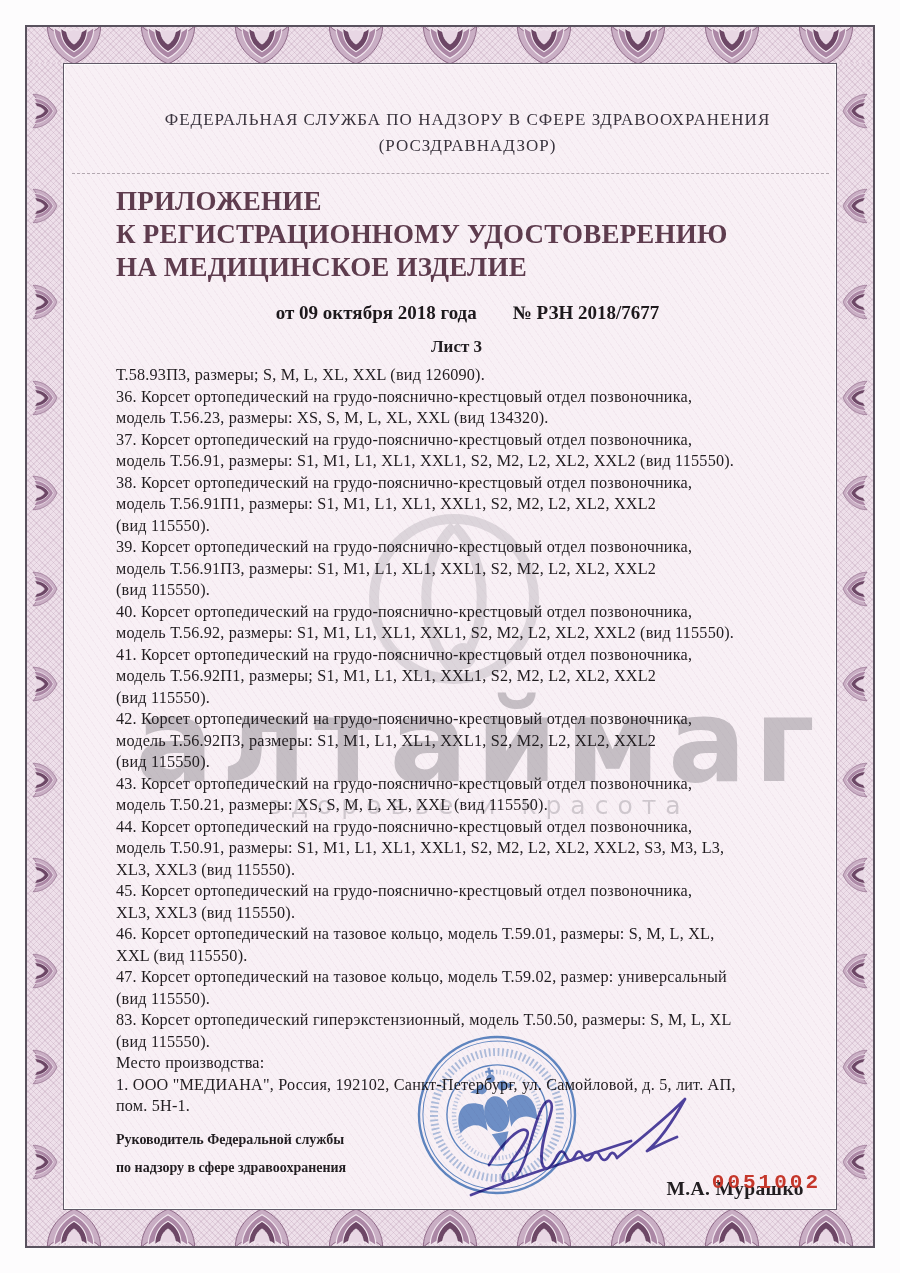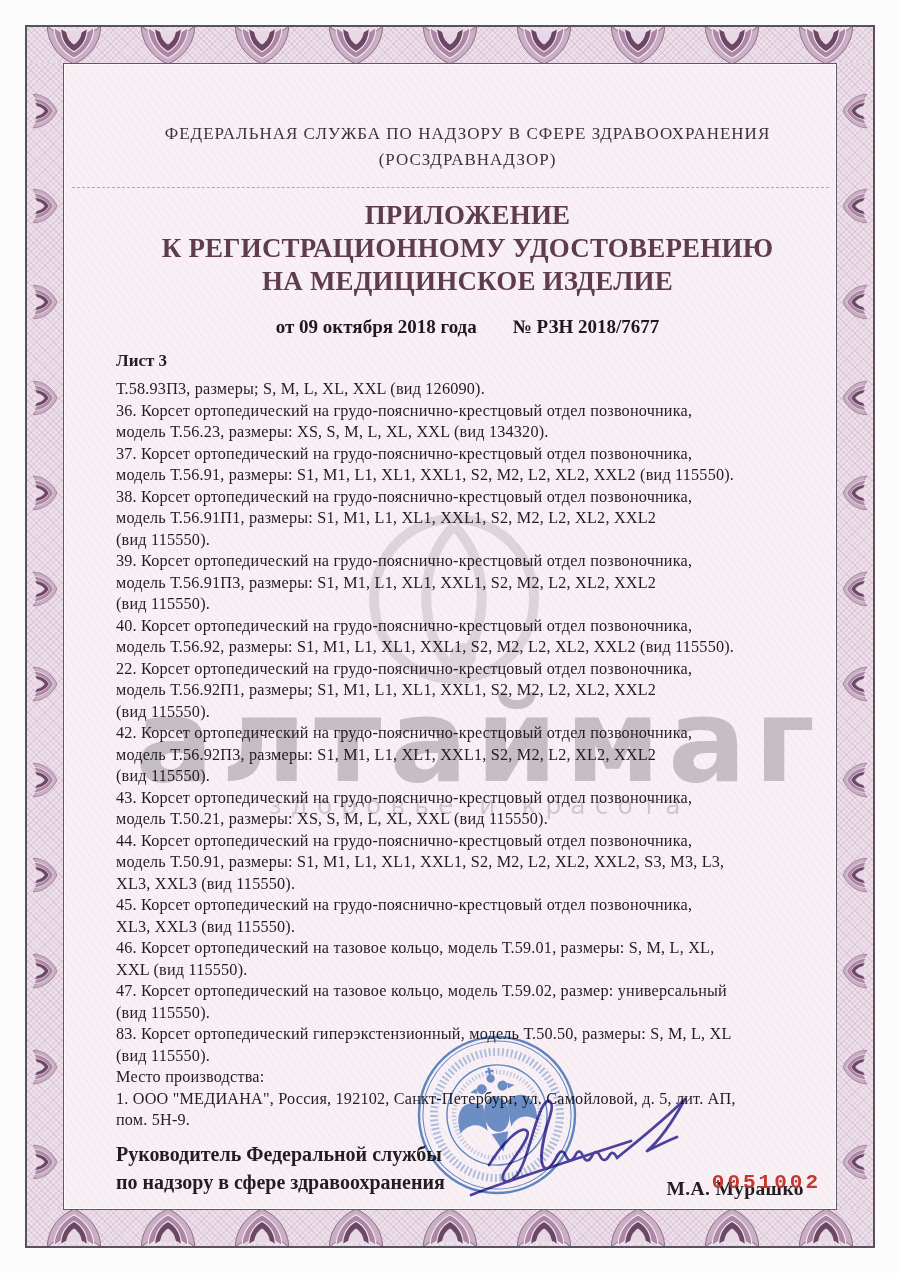--- a/index.html
+++ b/index.html
@@ -29,28 +29,28 @@
   .band-left svg{transform:rotate(-90deg);}
   .band-right svg{transform:rotate(90deg);}
   
   .content{
     position:absolute;inset:65px;z-index:2;
     background-color:#f8f0f5;
     background-image:repeating-linear-gradient(55deg, rgba(205,170,195,.10) 0 1px, transparent 1px 6px);
     padding:0 16px 0 51px;box-sizing:border-box;
     color:#211d20;
   }
-  .hdr{margin-top:56px;text-align:center;font-size:17px;line-height:26px;letter-spacing:1px;color:#39333d;}
+  .hdr{margin-top:42px;text-align:center;font-size:17px;line-height:26px;letter-spacing:1px;color:#39333d;}
   .sep-dashed{border-top:1px dashed #b3a8b0;margin:14px -10px 0 -44px;height:0;}
-  .title{margin-top:11px;text-align:center;font-weight:bold;color:#5e3c4e;font-size:27px;line-height:33px;letter-spacing:.2px;}
+  .title{margin-top:11px;font-weight:bold;color:#5e3c4e;font-size:27px;line-height:33px;letter-spacing:.2px;}
   .dateline{margin-top:18px;display:flex;justify-content:center;gap:36px;font-weight:bold;font-size:19px;color:#1d191c;}
-  .sheet{margin-top:13px;text-align:left;font-weight:bold;font-size:17px;padding-right:22px;}
+  .sheet{margin-top:13px;text-align:center;font-weight:bold;font-size:17px;padding-right:22px;}
   .doc-lines{position:relative;z-index:1;margin-top:8px;font-size:16.2px;line-height:21.5px;letter-spacing:.2px;}
   .doc-line{white-space:nowrap;}
-  .footer-lines{position:relative;z-index:1;margin-top:8px;font-weight:bold;font-size:20px;line-height:28px;}
+  .footer-lines{position:relative;z-index:1;margin-top:8px;font-weight:bold;font-size:14px;line-height:28px;}
   .signer-name{position:absolute;top:1113px;right:31px;font-weight:bold;font-size:19.5px;letter-spacing:.4px;z-index:1;}
   .form-number{
     position:absolute;top:1106px;right:14px;z-index:1;
     font-family:"Liberation Mono","DejaVu Sans Mono",monospace;
     font-weight:bold;font-size:21px;letter-spacing:3px;color:#c5372b;
   }
   
   .wm-logo{position:absolute;left:294px;top:439px;z-index:0;opacity:.42;}
   .wm-brand{
     position:absolute;left:414px;top:608px;transform:translateX(-50%);z-index:0;
@@ -458,42 +458,42 @@
         <div class="doc-line">37. Корсет ортопедический на грудо-пояснично-крестцовый отдел позвоночника,</div>
         <div class="doc-line">модель Т.56.91, размеры: S1, M1, L1, XL1, XXL1, S2, M2, L2, XL2, XXL2 (вид 115550).</div>
         <div class="doc-line">38. Корсет ортопедический на грудо-пояснично-крестцовый отдел позвоночника,</div>
         <div class="doc-line">модель Т.56.91П1, размеры: S1, M1, L1, XL1, XXL1, S2, M2, L2, XL2, XXL2</div>
         <div class="doc-line">(вид 115550).</div>
         <div class="doc-line">39. Корсет ортопедический на грудо-пояснично-крестцовый отдел позвоночника,</div>
         <div class="doc-line">модель Т.56.91П3, размеры: S1, M1, L1, XL1, XXL1, S2, M2, L2, XL2, XXL2</div>
         <div class="doc-line">(вид 115550).</div>
         <div class="doc-line">40. Корсет ортопедический на грудо-пояснично-крестцовый отдел позвоночника,</div>
         <div class="doc-line">модель Т.56.92, размеры: S1, M1, L1, XL1, XXL1, S2, M2, L2, XL2, XXL2 (вид 115550).</div>
-        <div class="doc-line">22. Корсет ортопедический на грудо-пояснично-крестцовый отдел позвоночника,</div>
+        <div class="doc-line">41. Корсет ортопедический на грудо-пояснично-крестцовый отдел позвоночника,</div>
         <div class="doc-line">модель Т.56.92П1, размеры; S1, M1, L1, XL1, XXL1, S2, M2, L2, XL2, XXL2</div>
         <div class="doc-line">(вид 115550).</div>
         <div class="doc-line">42. Корсет ортопедический на грудо-пояснично-крестцовый отдел позвоночника,</div>
         <div class="doc-line">модель Т.56.92П3, размеры: S1, M1, L1, XL1, XXL1, S2, M2, L2, XL2, XXL2</div>
         <div class="doc-line">(вид 115550).</div>
         <div class="doc-line">43. Корсет ортопедический на грудо-пояснично-крестцовый отдел позвоночника,</div>
         <div class="doc-line">модель Т.50.21, размеры: XS, S, M, L, XL, XXL (вид 115550).</div>
         <div class="doc-line">44. Корсет ортопедический на грудо-пояснично-крестцовый отдел позвоночника,</div>
         <div class="doc-line">модель Т.50.91, размеры: S1, M1, L1, XL1, XXL1, S2, M2, L2, XL2, XXL2, S3, M3, L3,</div>
         <div class="doc-line">XL3, XXL3 (вид 115550).</div>
         <div class="doc-line">45. Корсет ортопедический на грудо-пояснично-крестцовый отдел позвоночника,</div>
         <div class="doc-line">XL3, XXL3 (вид 115550).</div>
         <div class="doc-line">46. Корсет ортопедический на тазовое кольцо, модель Т.59.01, размеры: S, M, L, XL,</div>
         <div class="doc-line">XXL (вид 115550).</div>
         <div class="doc-line">47. Корсет ортопедический на тазовое кольцо, модель Т.59.02, размер: универсальный</div>
         <div class="doc-line">(вид 115550).</div>
         <div class="doc-line">83. Корсет ортопедический гиперэкстензионный, модель Т.50.50, размеры: S, M, L, XL</div>
         <div class="doc-line">(вид 115550).</div>
         <div class="doc-line">Место производства:</div>
         <div class="doc-line">1. ООО "МЕДИАНА", Россия, 192102, Санкт-Петербург, ул. Самойловой, д. 5, лит. АП,</div>
-        <div class="doc-line">пом. 5Н-9.</div>
+        <div class="doc-line">пом. 5Н-1.</div>
       </div>
 
     <div class="footer-lines">
       <div>Руководитель Федеральной службы</div>
       <div>по надзору в сфере здравоохранения</div>
     </div>
 
     <svg class="stamp" width="164" height="164" viewBox="0 0 164 164">
       <g fill="none" stroke="#4b7dc0">
         <circle cx="82" cy="82" r="78" stroke-width="2.4"></circle>

